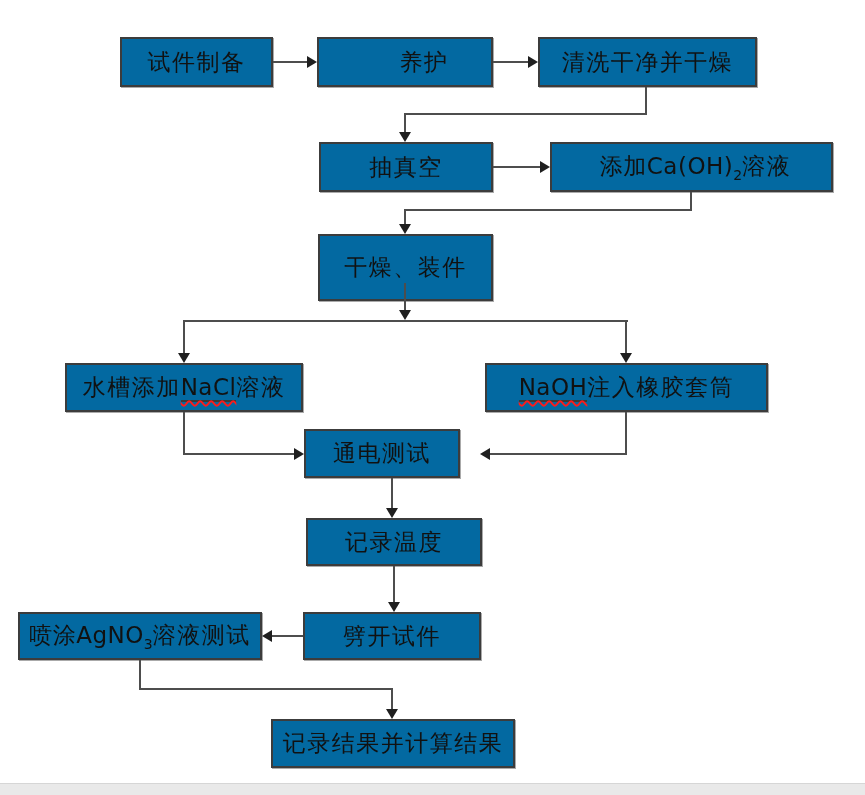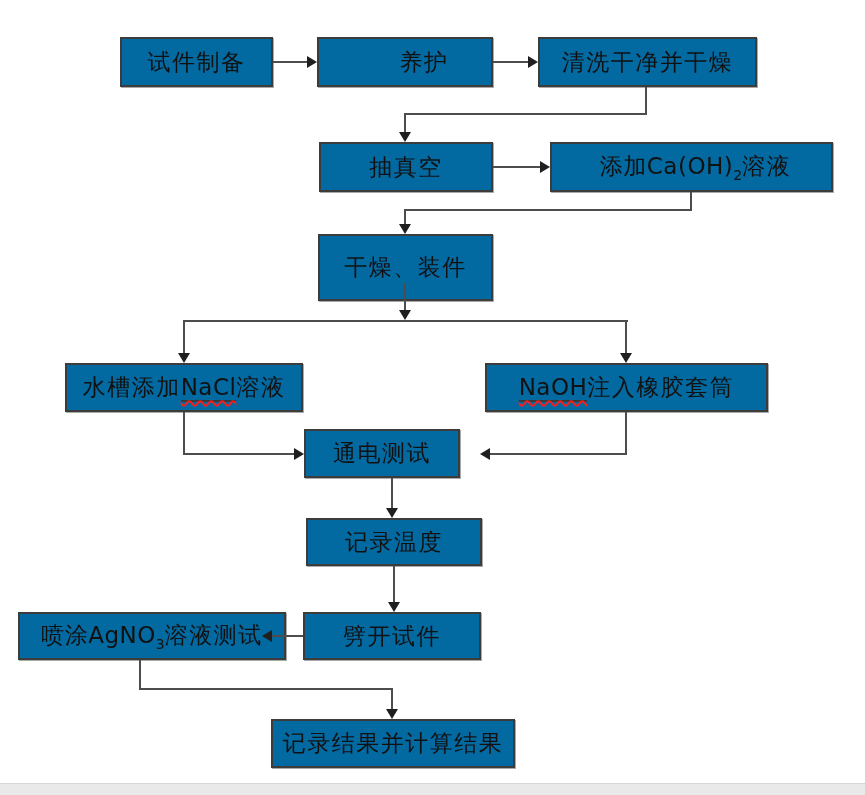--- a/index.html
+++ b/index.html
@@ -39,21 +39,21 @@
   .b2{left:317px;top:37px;width:176px;height:50px;padding-left:38px;}
   .b3{left:538px;top:37px;width:219px;height:50px;}
   .b4{left:319px;top:142px;width:174px;height:50px;}
   .b5{left:550px;top:142px;width:283px;height:50px;padding-left:8px;}
   .b6{left:318px;top:234px;width:175px;height:67px;}
   .b7{left:65px;top:363px;width:238px;height:49px;justify-content:center;}
   .b8{left:485px;top:363px;width:283px;height:49px;}
   .b9{left:304px;top:429px;width:156px;height:49px;}
   .b10{left:306px;top:518px;width:176px;height:48px;}
   .b11{left:303px;top:612px;width:178px;height:48px;}
-  .b12{left:18px;top:612px;width:268px;height:48px;}
+  .b12{left:18px;top:612px;width:244px;height:48px;}
   .b13{left:271px;top:719px;width:244px;height:49px;}
   .bottom-bar{
     position:absolute;left:0;top:783px;width:865px;height:12px;
     background:#e9e9e9;border-top:1px solid #d6d6d6;box-sizing:border-box;
   }
 </style>
 </head>
 <body>
 
 <div class="canvas">

